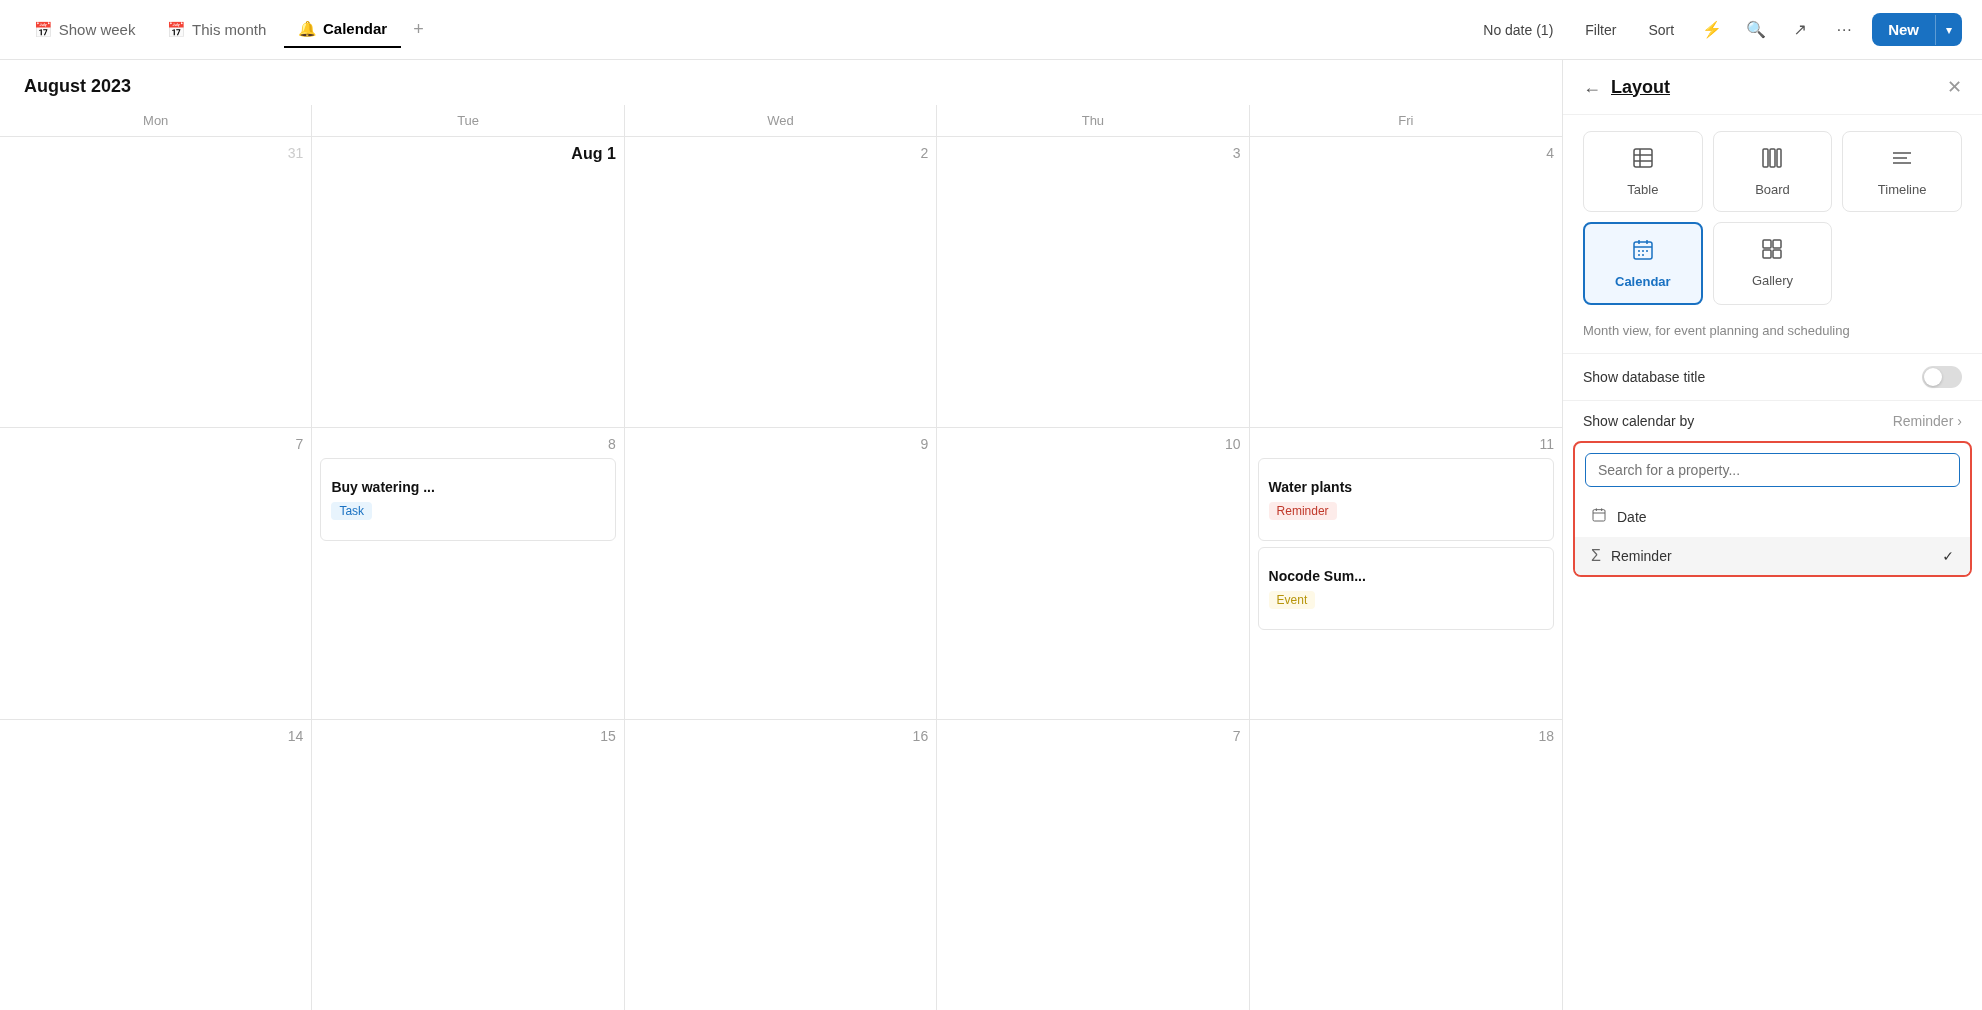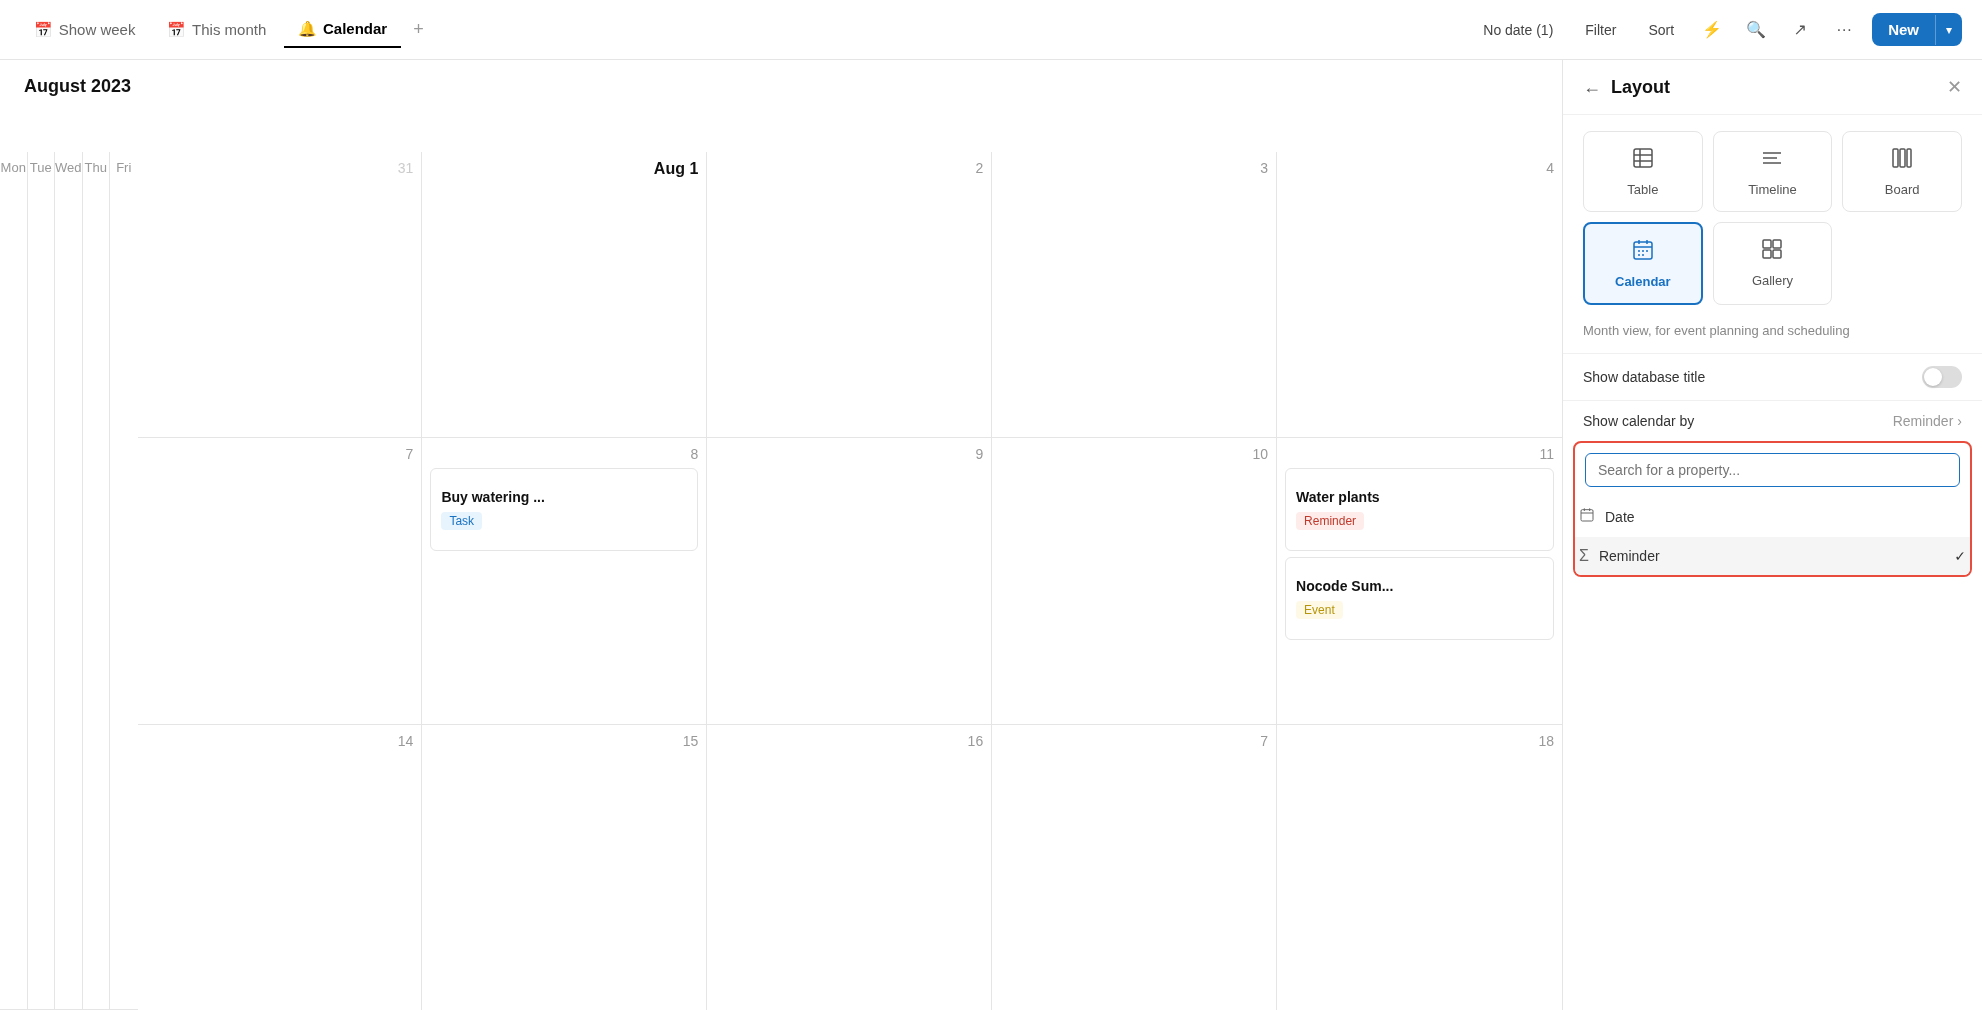--- a/index.html
+++ b/index.html
@@ -41,21 +41,21 @@
     .new-btn-arrow { padding: 8px 10px; border-left: 1px solid rgba(255,255,255,0.3); font-size: 12px; }
 
     
     .calendar-area { display: flex; height: calc(100vh - 60px); overflow: hidden; }
 
     .calendar-main { flex: 1; overflow: hidden; display: flex; flex-direction: column; }
 
     .calendar-header { padding: 16px 24px 8px; }
     .calendar-month { font-size: 18px; font-weight: 700; color: #111; }
 
-    .calendar-grid { flex: 1; display: flex; flex-direction: row; margin-top: 47px; }
+    .calendar-grid { flex: 1; display: flex; flex-direction: column; }
 
     .day-headers {
       display: grid; grid-template-columns: repeat(5, 1fr);
       border-bottom: 1px solid #e5e5e5;
     }
     .day-header {
       text-align: center; padding: 8px 0; font-size: 13px; color: #999; font-weight: 400;
       border-right: 1px solid #e5e5e5;
     }
     .day-header:last-child { border-right: none; }
@@ -97,21 +97,21 @@
       width: 420px; border-left: 1px solid #e5e5e5;
       background: #fff; display: flex; flex-direction: column;
       overflow-y: auto;
     }
     .panel-header {
       display: flex; align-items: center; justify-content: space-between;
       padding: 16px 20px; border-bottom: 1px solid #f0f0f0;
     }
     .panel-header-left { display: flex; align-items: center; gap: 10px; }
     .panel-back { cursor: pointer; color: #555; font-size: 18px; }
-    .panel-title { font-size: 18px; font-weight: 700; color: #111; }
+    .panel-title { font-size: 18px; font-weight: 700; color: #111; text-decoration: underline; }
     .panel-close { cursor: pointer; color: #999; font-size: 18px; }
 
     
     .layout-grid {
       display: grid; grid-template-columns: repeat(3, 1fr);
       gap: 10px; padding: 16px 20px;
     }
     .layout-option {
       display: flex; flex-direction: column; align-items: center;
       padding: 14px 10px; border: 1px solid #e5e5e5; border-radius: 8px;
@@ -160,21 +160,21 @@
       overflow: hidden; background: #fff;
     }
     .search-box-row { padding: 10px; }
     .search-box {
       width: 100%; padding: 8px 12px; border: 1.5px solid #1971c2;
       border-radius: 6px; font-size: 14px; color: #999; outline: none;
       background: #fff;
     }
     .dropdown-item {
       display: flex; align-items: center; justify-content: space-between;
-      padding: 10px 4px; cursor: pointer; font-size: 14px; color: #333;
+      padding: 10px 16px; cursor: pointer; font-size: 14px; color: #333;
     }
     .dropdown-item.selected { background: #f5f5f5; }
     .dropdown-item-left { display: flex; align-items: center; gap: 10px; }
     .dropdown-item-icon { font-size: 16px; color: #666; }
     .check-icon { color: #333; font-size: 14px; }
   </style>
 </head>
 <body>
 
 <div class="top-bar">
@@ -325,36 +325,36 @@
               <line x1="3" y1="9" x2="21" y2="9"></line>
               <line x1="3" y1="15" x2="21" y2="15"></line>
               <line x1="9" y1="3" x2="9" y2="21"></line>
             </svg>
         </span>
         <span class="layout-option-label">Table</span>
       </div>
       <div class="layout-option">
         <span class="layout-option-icon">
           <svg width="24" height="24" viewBox="0 0 24 24" fill="none" stroke="currentColor" stroke-width="1.5">
+              <rect x="3" y="3" width="5" height="18" rx="1"></rect>
+              <rect x="10" y="3" width="5" height="18" rx="1"></rect>
+              <rect x="17" y="3" width="4" height="18" rx="1"></rect>
+            </svg>
+        </span>
+        <span class="layout-option-label">Board</span>
+      </div>
+      <div class="layout-option">
+        <span class="layout-option-icon">
+          <svg width="24" height="24" viewBox="0 0 24 24" fill="none" stroke="currentColor" stroke-width="1.5">
               <line x1="3" y1="7" x2="21" y2="7"></line>
               <line x1="3" y1="12" x2="17" y2="12"></line>
               <line x1="3" y1="17" x2="21" y2="17"></line>
             </svg>
         </span>
         <span class="layout-option-label">Timeline</span>
-      </div>
-      <div class="layout-option">
-        <span class="layout-option-icon">
-          <svg width="24" height="24" viewBox="0 0 24 24" fill="none" stroke="currentColor" stroke-width="1.5">
-              <rect x="3" y="3" width="5" height="18" rx="1"></rect>
-              <rect x="10" y="3" width="5" height="18" rx="1"></rect>
-              <rect x="17" y="3" width="4" height="18" rx="1"></rect>
-            </svg>
-        </span>
-        <span class="layout-option-label">Board</span>
       </div>
       <div class="layout-option active">
         <span class="layout-option-icon">
           <svg width="24" height="24" viewBox="0 0 24 24" fill="none" stroke="#1971c2" stroke-width="1.5">
               <rect x="3" y="4" width="18" height="17" rx="2"></rect>
               <line x1="3" y1="9" x2="21" y2="9"></line>
               <line x1="8" y1="2" x2="8" y2="6"></line>
               <line x1="16" y1="2" x2="16" y2="6"></line>
               <line x1="7" y1="13" x2="9" y2="13"></line>
               <line x1="11" y1="13" x2="13" y2="13"></line>

